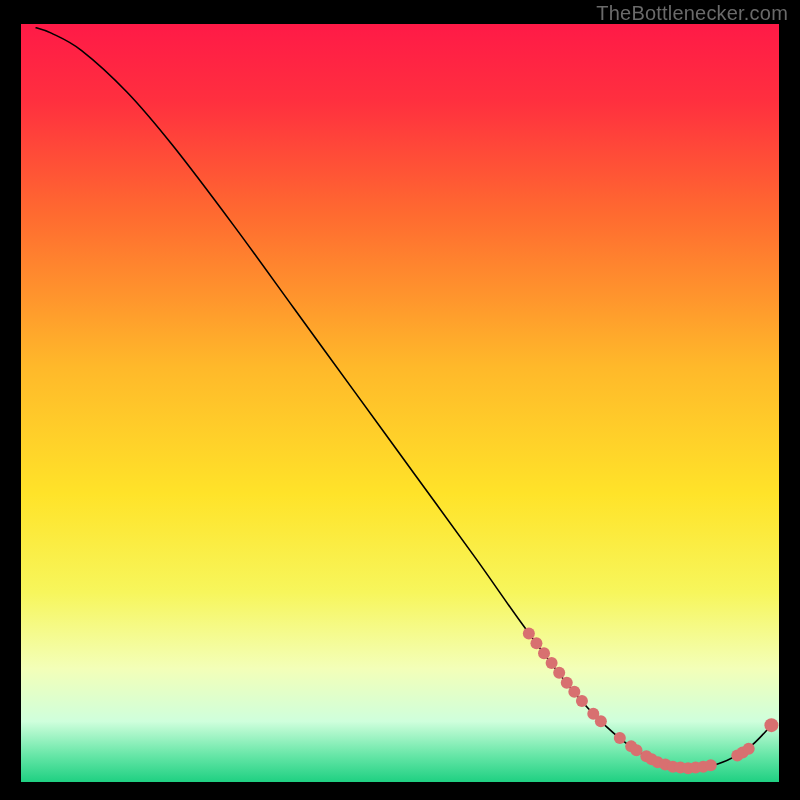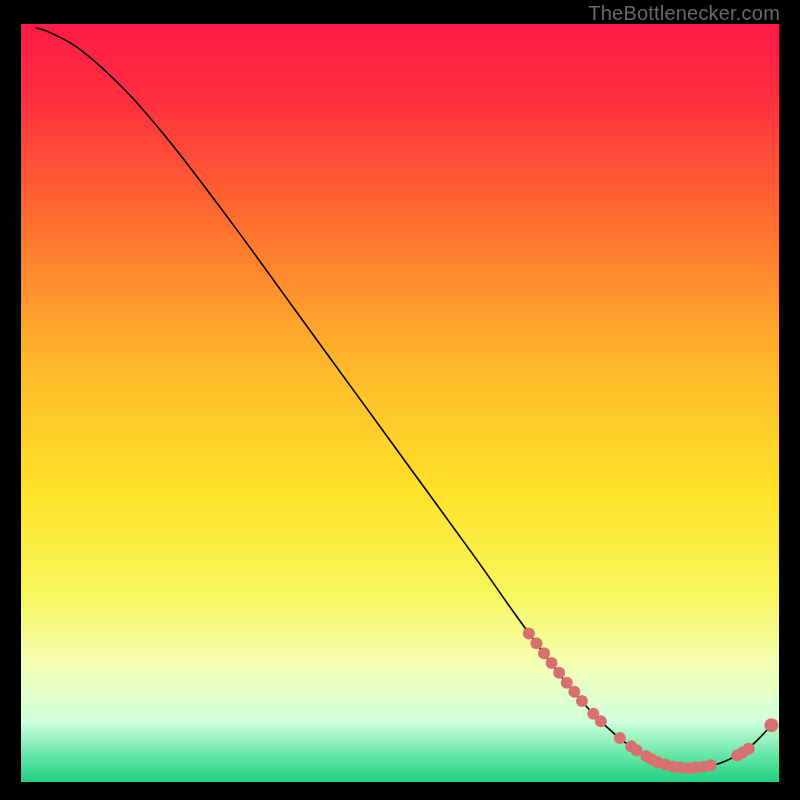--- a/index.html
+++ b/index.html
@@ -5,21 +5,21 @@
   html, body { margin: 0; padding: 0; }
   body {
     width: 800px; height: 800px;
     background: #000;
     position: relative;
     font-family: Arial, Helvetica, sans-serif;
   }
   .attribution {
     position: absolute;
     top: 2px;
-    right: 20px;
+    right: 12px;
     color: #6a6a6a;
     font-size: 20px;
     letter-spacing: 0.2px;
   }
   .plot {
     position: absolute;
     left: 21px;
     top: 24px;
     width: 758px;
     height: 758px;

